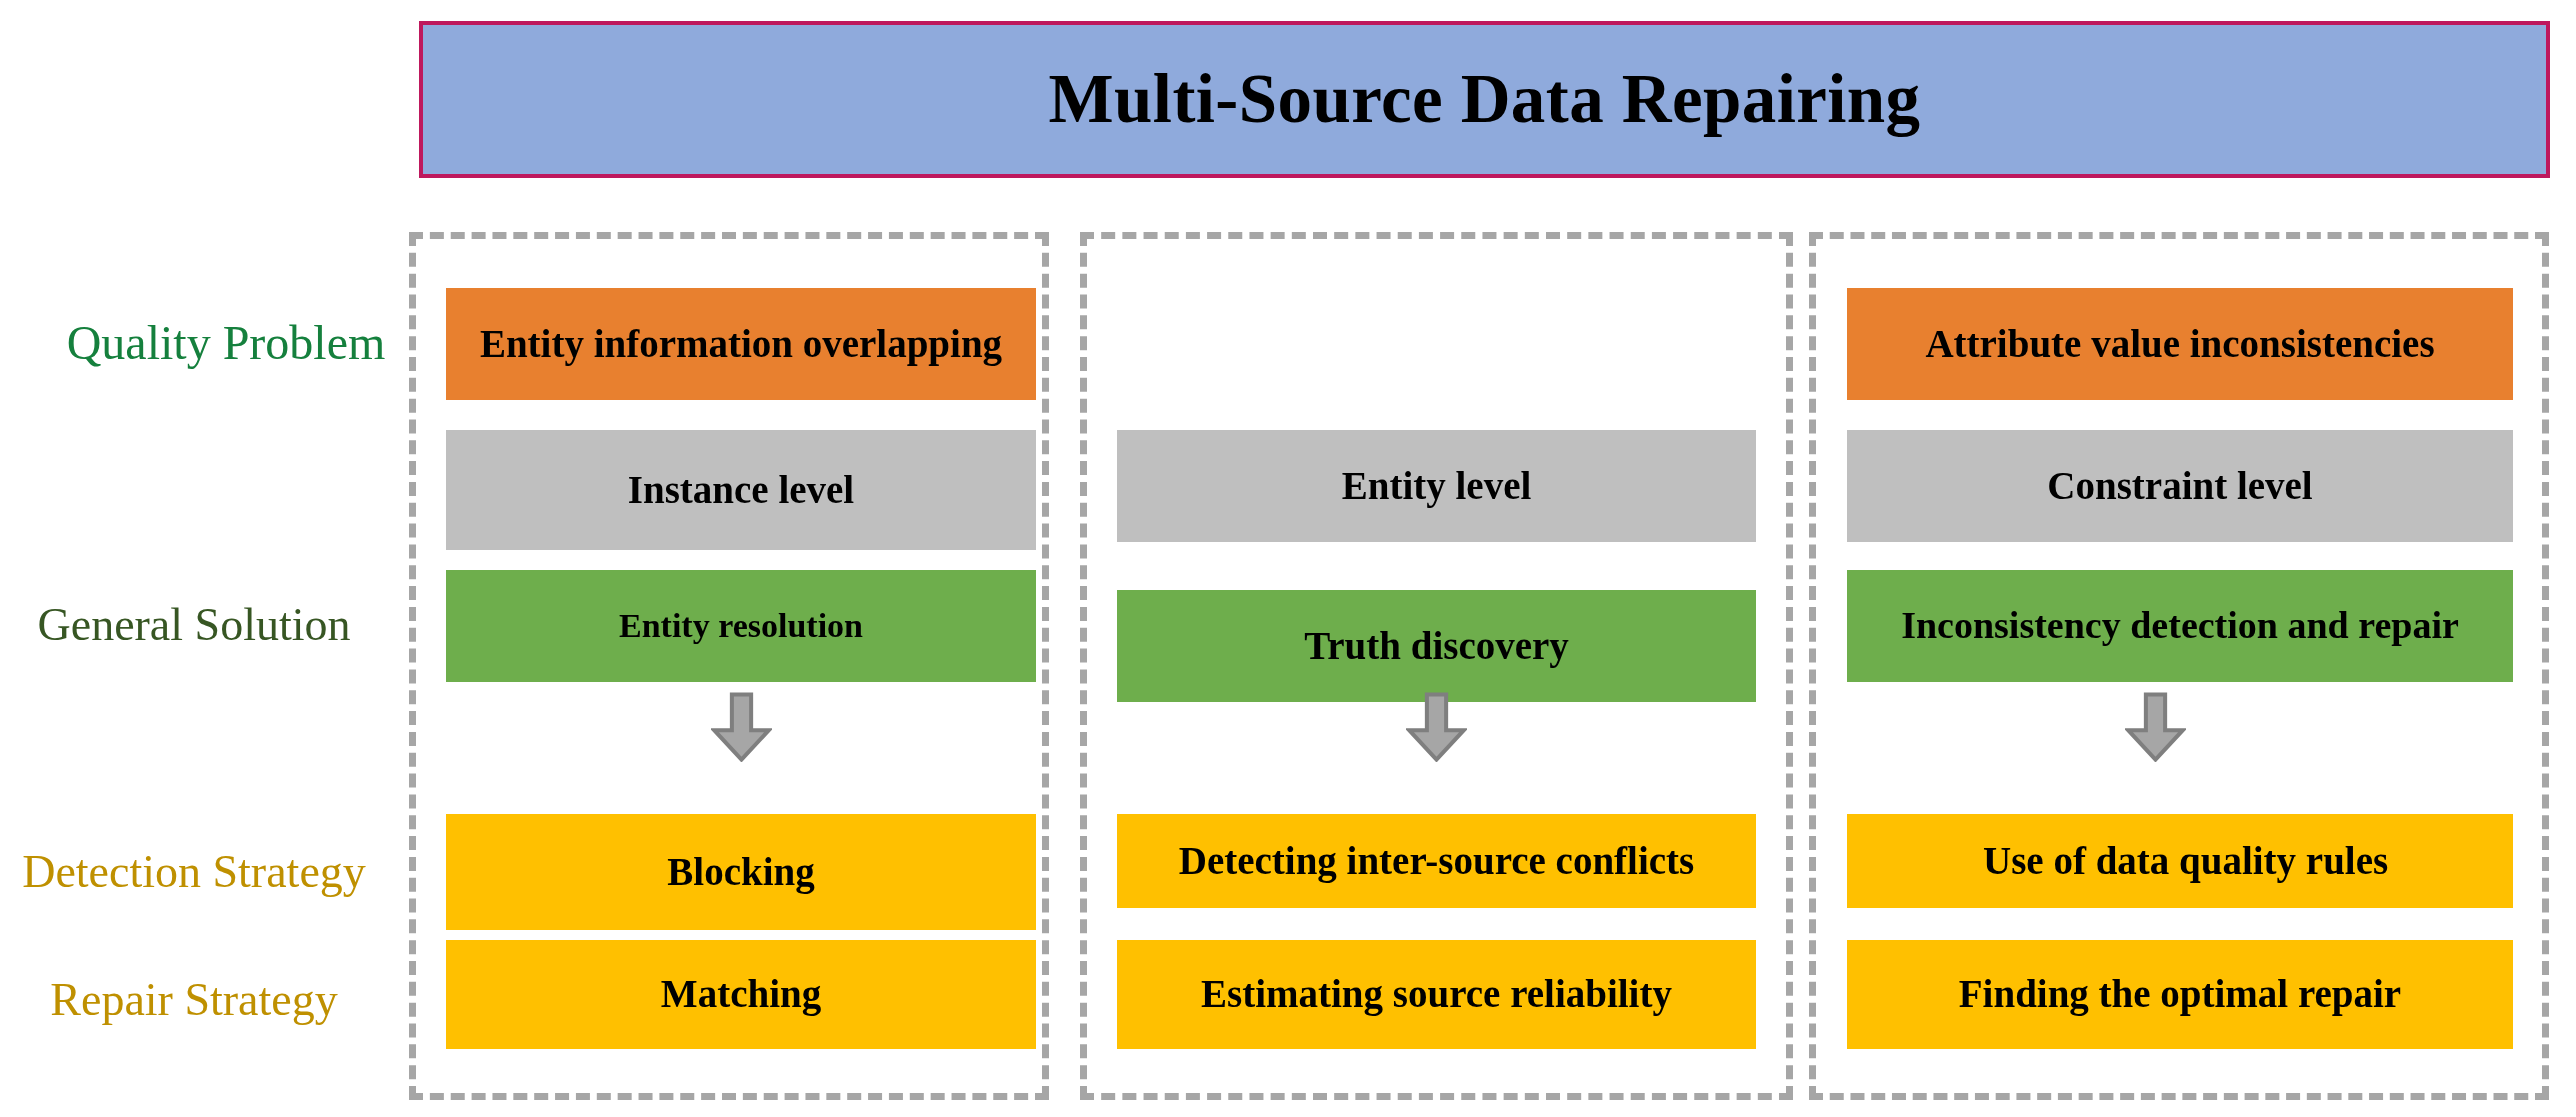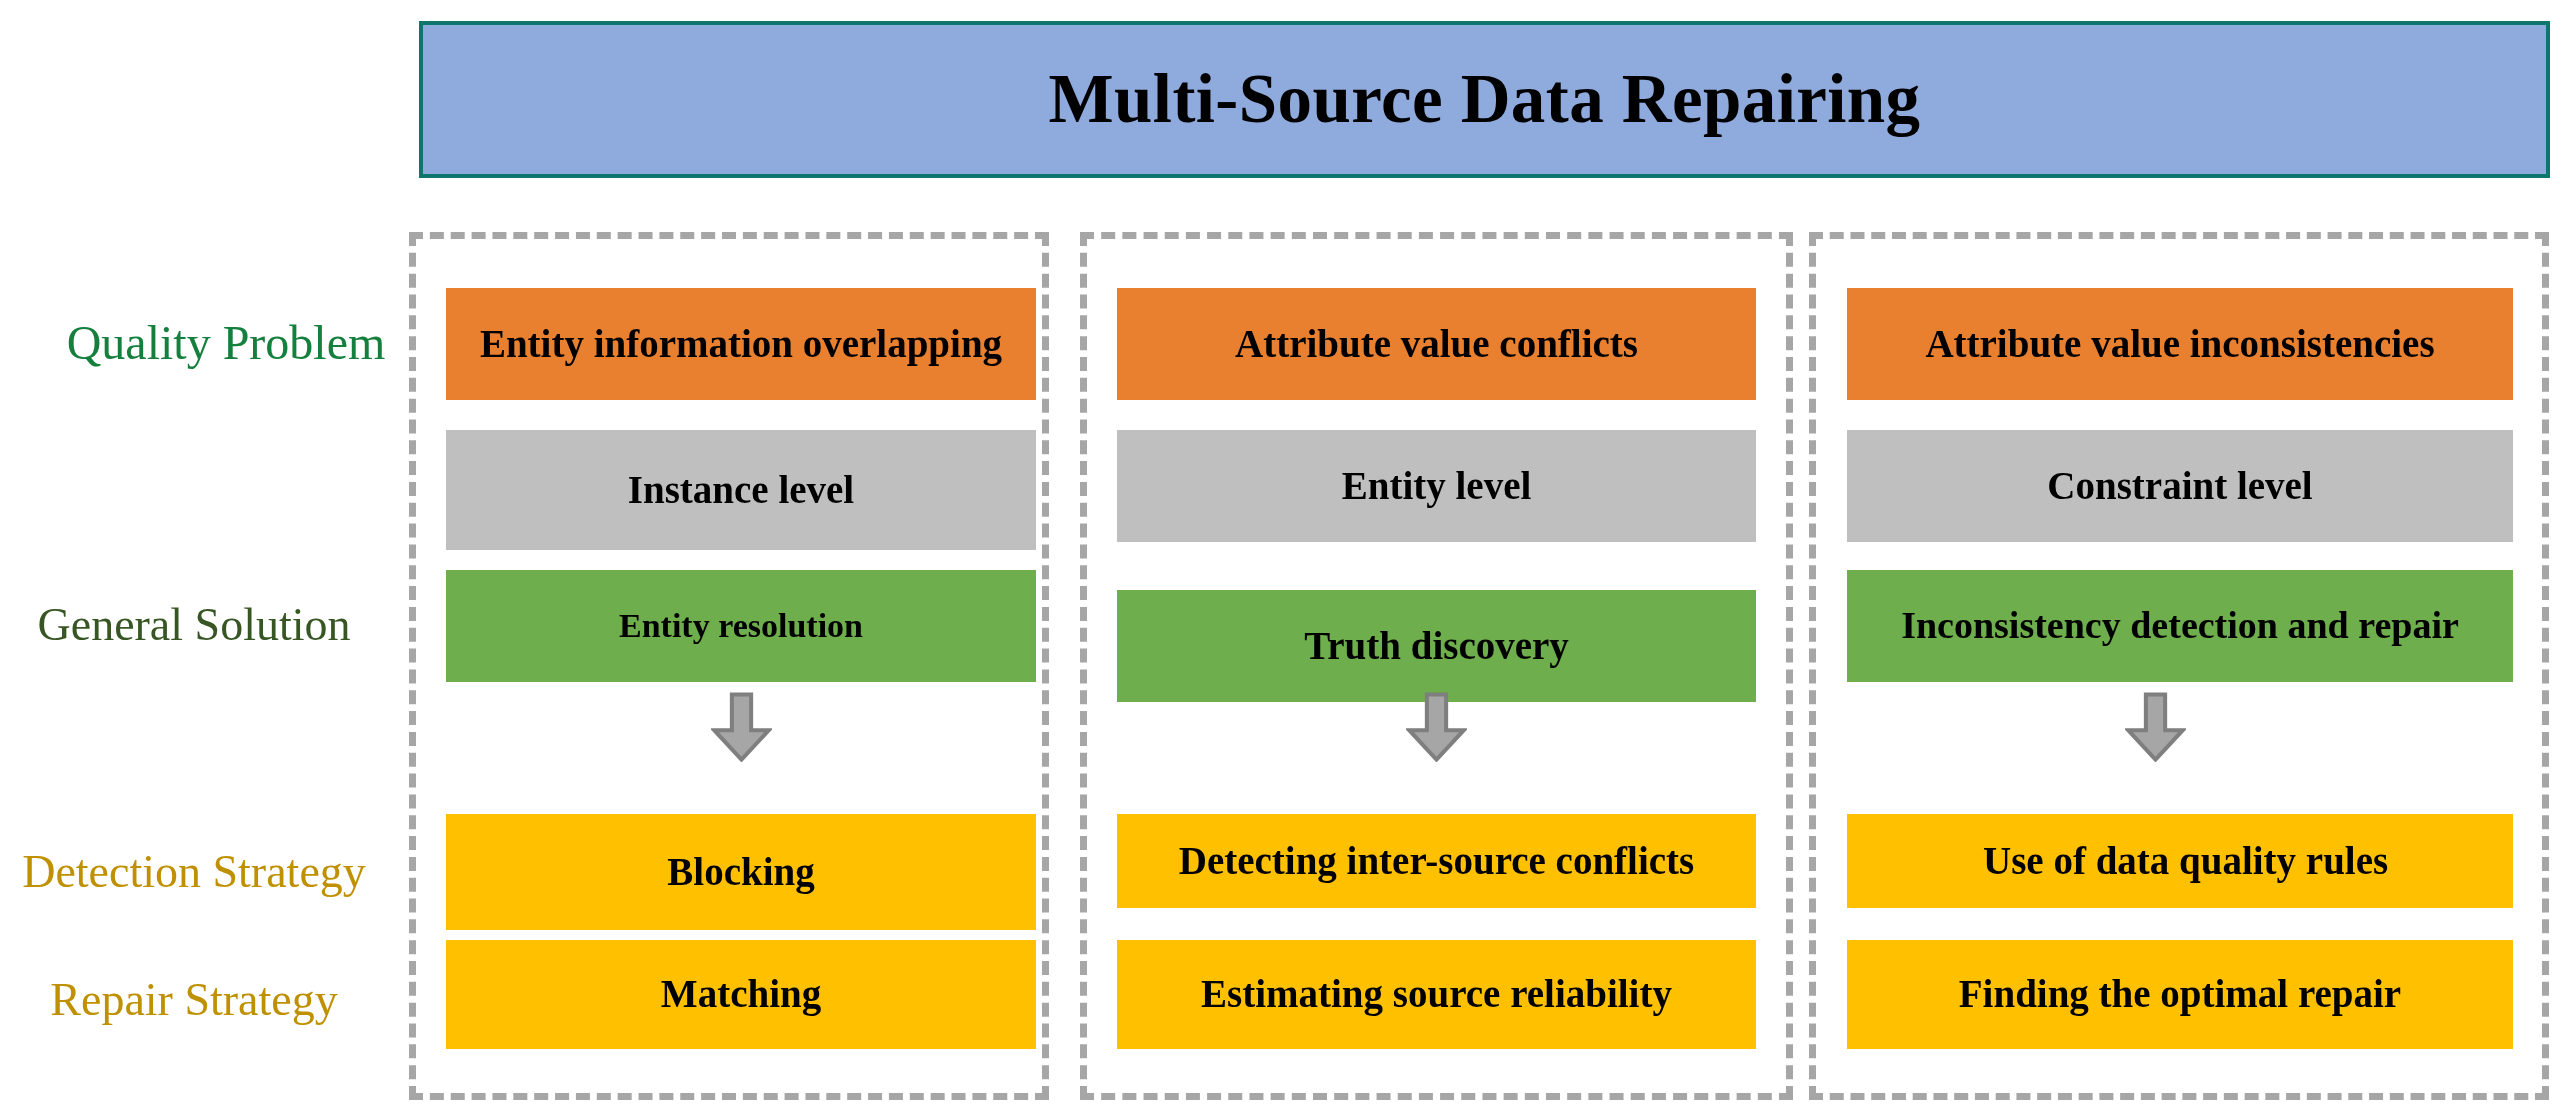--- a/index.html
+++ b/index.html
@@ -21,21 +21,21 @@
 
   
   #title-banner {
     position: absolute;
     left: 419px;
     top: 21px;
     width: 2131px;
     height: 157px;
     box-sizing: border-box;
     background: #8FAADC;
-    border: 4px solid #0f766e;
+    border: 4px solid #be185d;
     display: flex;
     align-items: center;
     justify-content: center;
   }
   #title-text {
     font-family: "Liberation Serif", "DejaVu Serif", serif;
     font-weight: bold;
     font-size: 69px;
     line-height: 1;
     color: #000000;
@@ -121,21 +121,20 @@
 
   <div class="arrow" style="left:711px; top:692px;">
     <svg viewBox="0 0 76 88" preserveAspectRatio="none" aria-hidden="true">
       <polygon points="26,3 50,3 50,48 72,48 38,85 4,48 26,48" fill="#A6A6A6" stroke="#7F7F7F" stroke-width="5" stroke-linejoin="miter"></polygon>
     </svg>
   </div>
 
   <div class="cell strategy" style="left:446px; top:814px; width:590px; height:116px; font-size:39px;">Blocking</div>
   <div class="cell strategy" style="left:446px; top:940px; width:590px; height:109px; font-size:39px;">Matching</div>
 
-  <div class="cell problem" style="left:1117px; top:288px; width:639px; height:112px; font-size:39px;">Attribute value conflicts</div>
   <div class="cell level" style="left:1117px; top:430px; width:639px; height:112px; font-size:39px;">Entity level</div>
   <div class="cell solution" style="left:1117px; top:554px; width:639px; height:112px; font-size:39px;margin-top:36px;">Truth discovery</div>
 
   <div class="arrow" style="left:1406px; top:692px;">
     <svg viewBox="0 0 76 88" preserveAspectRatio="none" aria-hidden="true">
       <polygon points="26,3 50,3 50,48 72,48 38,85 4,48 26,48" fill="#A6A6A6" stroke="#7F7F7F" stroke-width="5" stroke-linejoin="miter"></polygon>
     </svg>
   </div>
 
   <div class="cell strategy" style="left:1117px; top:814px; width:639px; height:94px; font-size:39px;">Detecting inter-source conflicts</div>

